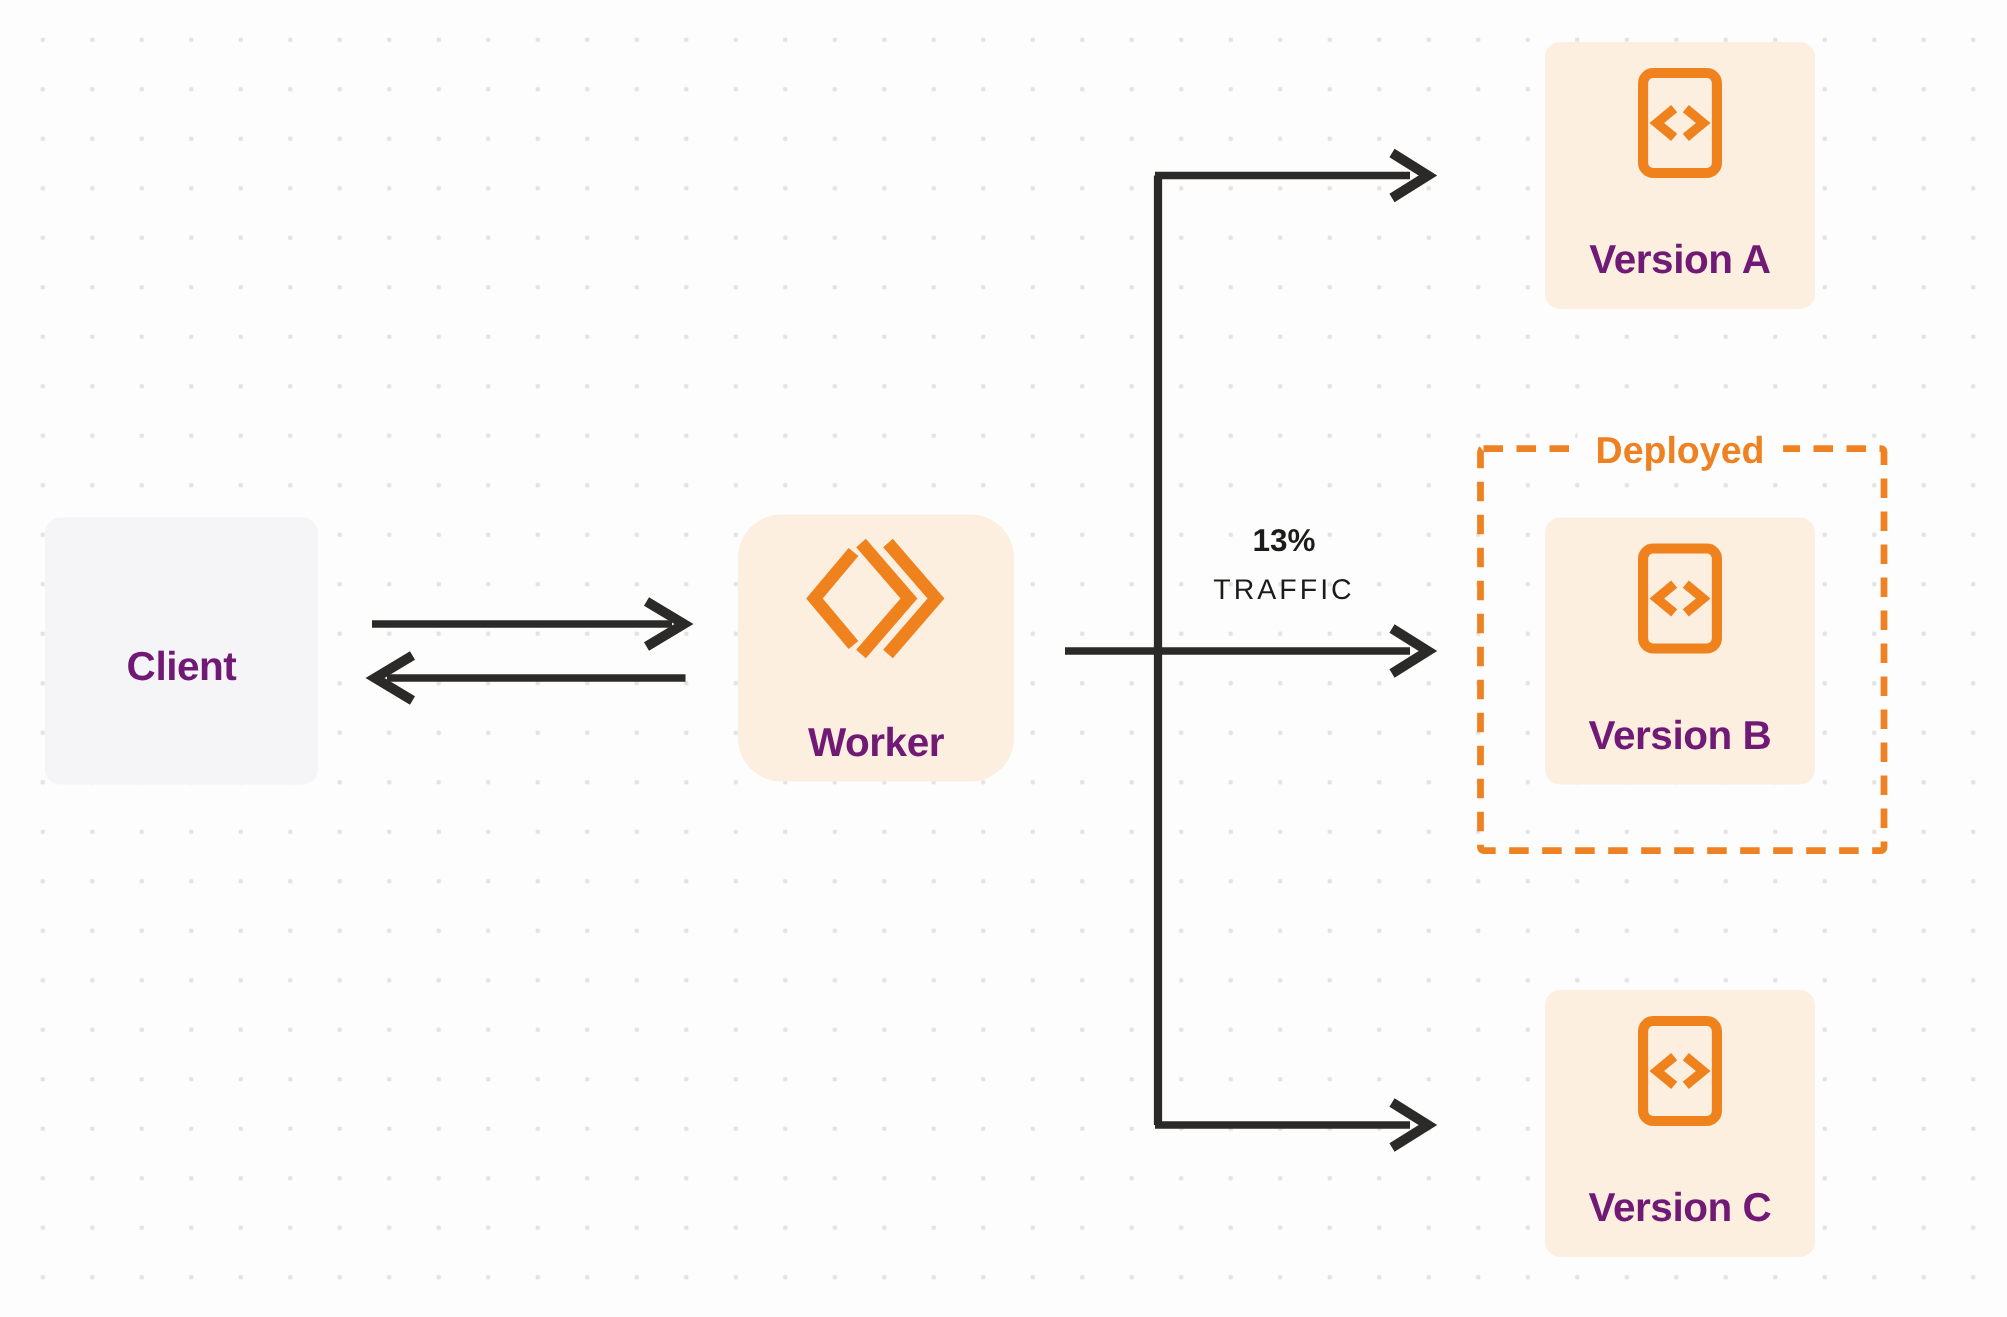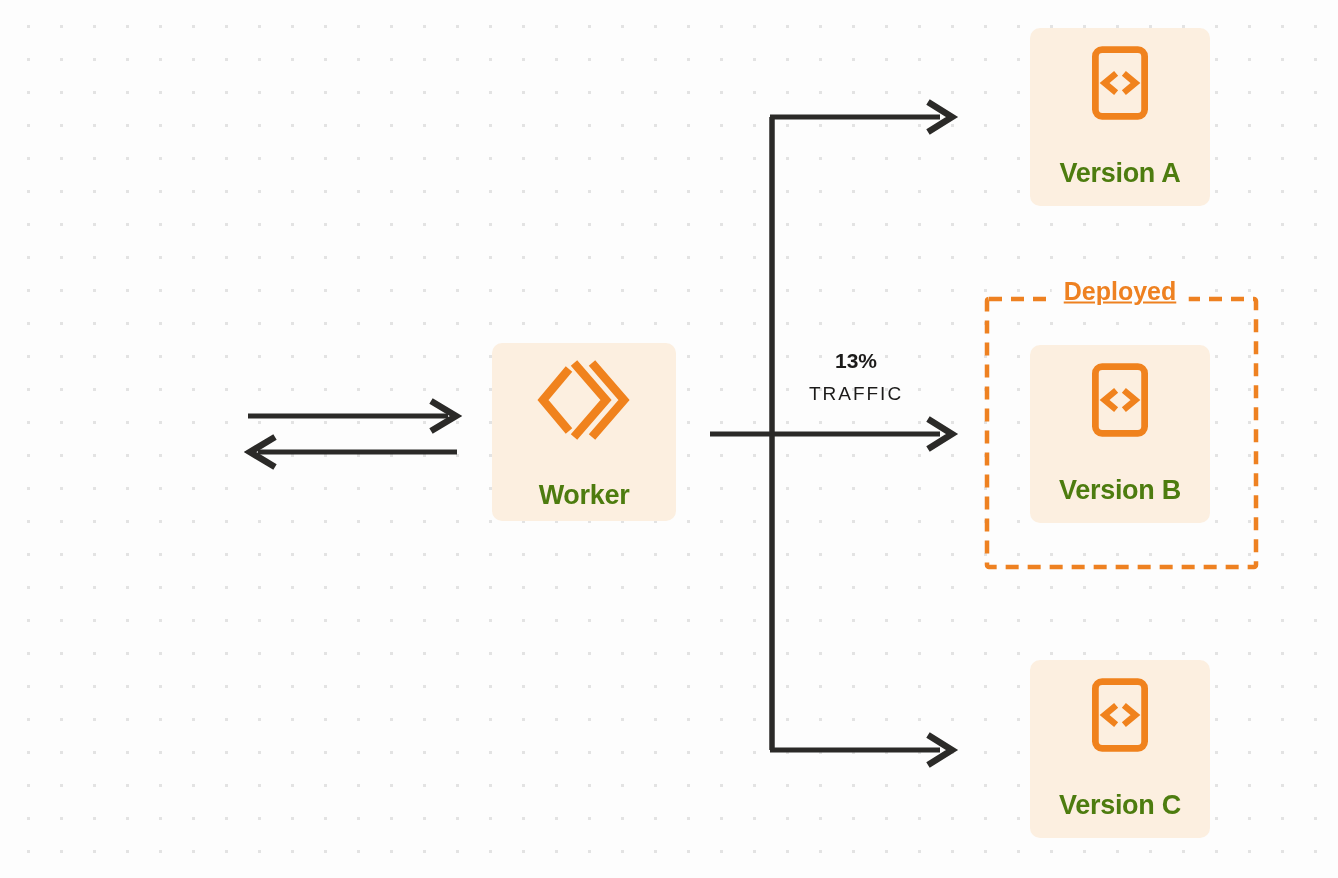--- a/index.html
+++ b/index.html
@@ -19,32 +19,33 @@
   .node{
     position:absolute;
     border-radius:10px;
     display:flex;flex-direction:column;
     align-items:center;justify-content:center;
     z-index:2;
   }
   .node-label{
     font-weight:700;
     font-size:27px;
-    color:#4d7c0f;
+    color:#701a75;
     letter-spacing:-0.3px;
     white-space:nowrap;
     margin-top:20px;
   }
   .client{
     left:30px;top:345px;width:182px;height:178px;
     background:#f5f5f7;
   }
   .worker{
     left:492px;top:343px;width:184px;height:178px;
     background:#fcefe0;
+    border-radius:29px;
   }
   .worker .icon-wrap{margin-top:2px;margin-bottom:16px;}
   .version{
     width:180px;height:178px;
     background:#fcefe0;
   }
   .version .icon-wrap{margin-bottom:14px;}
   .version-a{position:absolute;left:1030px;top:28px;}
   .version-b{position:absolute;left:1030px;top:345px;}
   .version-c{position:absolute;left:1030px;top:660px;}
@@ -62,29 +63,28 @@
     font-weight:700;font-size:21px;line-height:1;
     display:block;
   }
   .traffic-line2{
     font-weight:400;font-size:19px;line-height:1;
     letter-spacing:2px;
     display:block;margin-top:13px;
   }
   .deployed-label{
     position:absolute;
-    left:1120px;top:291px;
+    left:1120px;top:301px;
     transform:translate(-50%,-50%);
     z-index:3;
     background:#fdfdfd;
     padding:0 12px;
     font-weight:700;font-size:25px;
     color:#ee8121;
     white-space:nowrap;
-    text-decoration:underline;
   }
 </style>
 </head>
 <body>
 
 <div class="canvas">
 
   <svg class="arrow-layer" width="1338" height="878" viewBox="0 0 1338 878">
     <g stroke="#2b2a28" fill="none">
 
@@ -111,20 +111,23 @@
         <path d="M928 419 L952 434 L928 449" stroke-width="6.5" stroke-linejoin="miter"></path>
       </g>
       <g>
         <path d="M928 735 L952 750 L928 765" stroke-width="6.5" stroke-linejoin="miter"></path>
       </g>
     </g>
 
     <rect x="987" y="299" width="269" height="268" rx="2" fill="none" stroke="#ee8121" stroke-width="4.5" stroke-dasharray="13 9"></rect>
   </svg>
 
+  <div class="node client">
+    <span class="node-label">Client</span>
+  </div>
 
   <div class="node worker">
     <span class="icon-wrap">
       <svg width="92" height="84" viewBox="0 0 92 84" style="overflow:visible">
         <g fill="none" stroke="#f0821d" stroke-width="8.5" stroke-linejoin="miter" stroke-linecap="butt">
           <polyline points="31,13 5,44 31,75"></polyline>
           <polyline points="36,7 68,44 36,81"></polyline>
           <polyline points="54,7 86,44 54,81"></polyline>
         </g>
       </svg>

